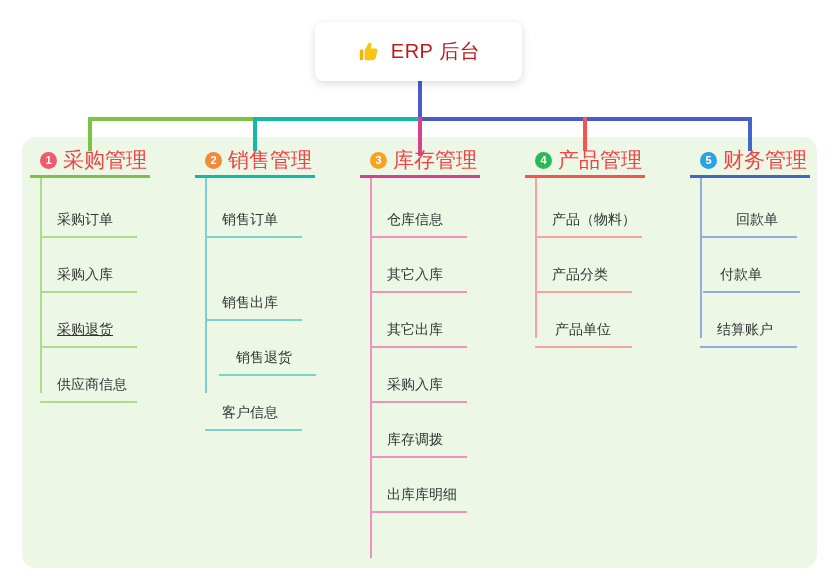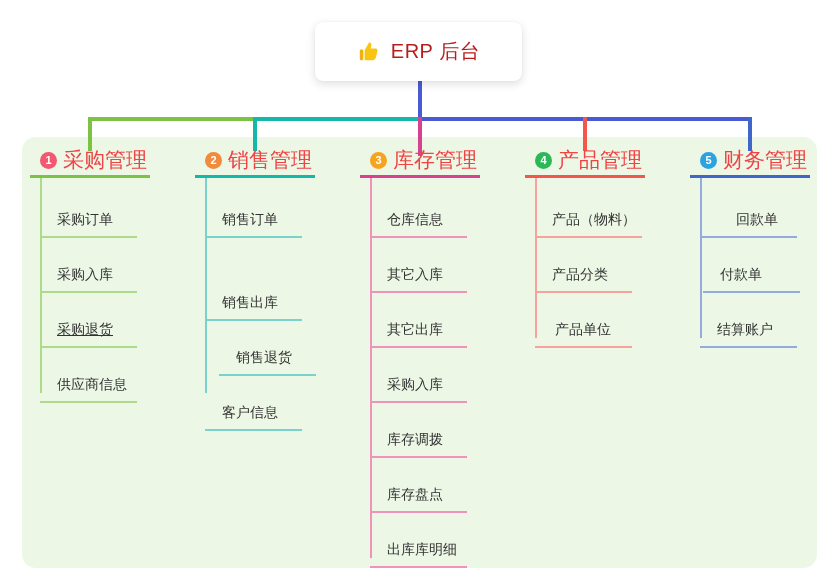--- a/index.html
+++ b/index.html
@@ -99,21 +99,20 @@
           <span class="badge" style="background: rgb(246, 164, 31);">3</span>
           <span class="branch-label">库存管理</span>
         </div>
         <div class="vline" style="background: rgb(239, 147, 188); height: 380px;"></div>
         <div class="children">
           <div class="child" style="border-bottom-color: rgb(239, 147, 188);">仓库信息</div>
           <div class="child" style="border-bottom-color: rgb(239, 147, 188);">其它入库</div>
           <div class="child" style="border-bottom-color: rgb(239, 147, 188);">其它出库</div>
           <div class="child" style="border-bottom-color: rgb(239, 147, 188);">采购入库</div>
           <div class="child" style="border-bottom-color: rgb(239, 147, 188);">库存调拨</div>
-          <div class="child" style="border-bottom-color: rgb(239, 147, 188);">库存盘点</div>
           <div class="child" style="border-bottom-color: rgb(239, 147, 188);">出库库明细</div>
         </div>
       </div>
       <div class="branch-col" style="left: 525px;">
         <div class="branch-topic" style="border-bottom-color: rgb(244, 86, 78);">
           <span class="badge" style="background: rgb(44, 184, 87);">4</span>
           <span class="branch-label">产品管理</span>
         </div>
         <div class="vline" style="background: rgb(248, 162, 157); height: 160px;"></div>
         <div class="children">

